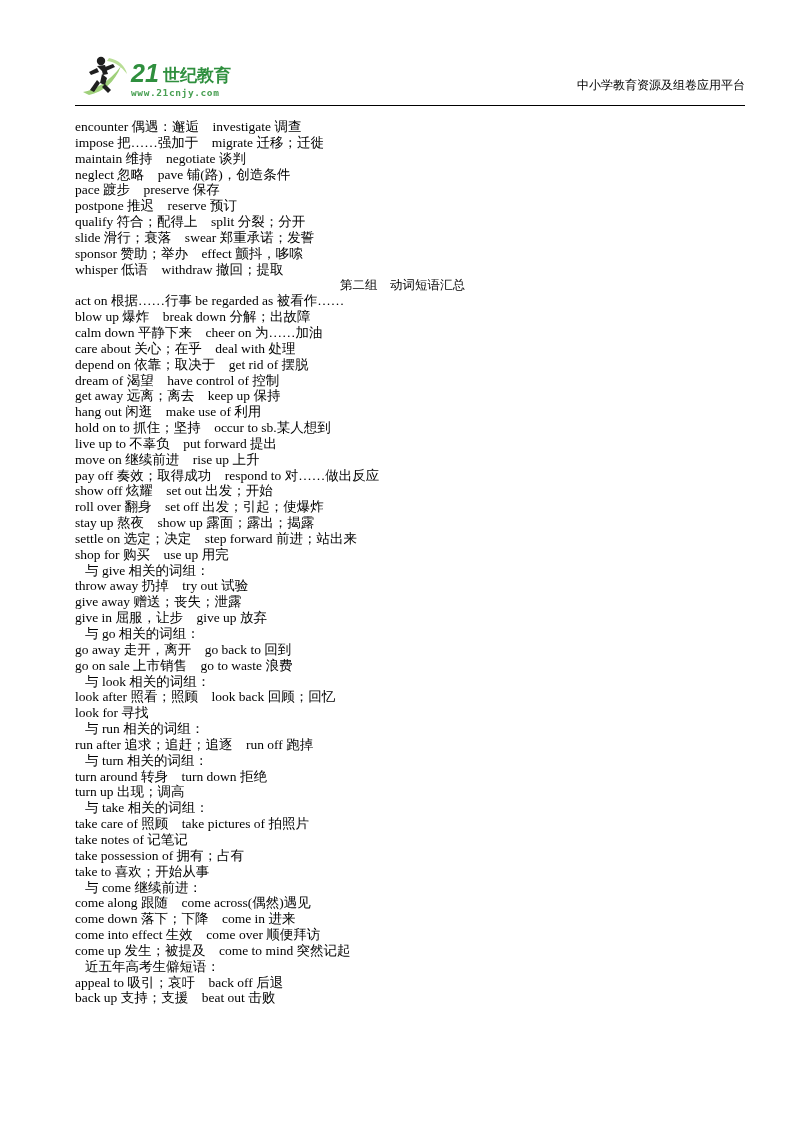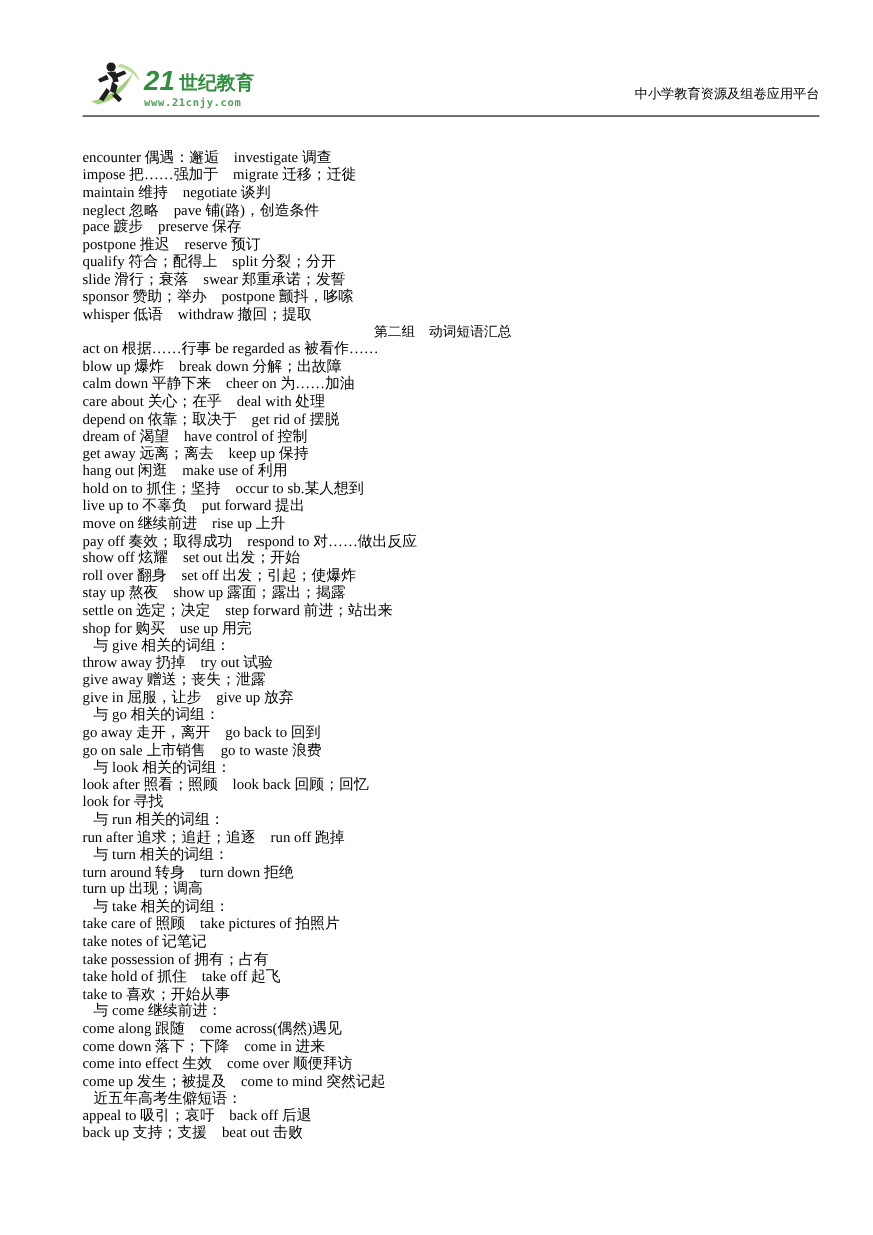--- a/index.html
+++ b/index.html
@@ -61,21 +61,20 @@
     height: 0;
     border-top: 1px solid #000000;
   }
 
   
   .content {
     position: absolute;
     left: 75px;
     top: 119px;
     width: 670px;
-    margin-top: 16px;
   }
 
   .line {
     font-size: 13.5px;
     line-height: 15.85px;
     height: 15.85px;
     white-space: pre;
     letter-spacing: 0;
   }
 
@@ -133,21 +132,21 @@
   <div class="content">
     <div id="vocab-block">
         <div class="line">encounter 偶遇：邂逅　investigate 调查</div>
         <div class="line">impose 把……强加于　migrate 迁移；迁徙</div>
         <div class="line">maintain 维持　negotiate 谈判</div>
         <div class="line">neglect 忽略　pave 铺(路)，创造条件</div>
         <div class="line">pace 踱步　preserve 保存</div>
         <div class="line">postpone 推迟　reserve 预订</div>
         <div class="line">qualify 符合；配得上　split 分裂；分开</div>
         <div class="line">slide 滑行；衰落　swear 郑重承诺；发誓</div>
-        <div class="line">sponsor 赞助；举办　postpone 颤抖，哆嗦</div>
+        <div class="line">sponsor 赞助；举办　effect 颤抖，哆嗦</div>
         <div class="line">whisper 低语　withdraw 撤回；提取</div>
       </div>
     <div id="group-title-block">
         <div class="group-title">第二组　动词短语汇总</div>
       </div>
     <div id="phrase-block">
         <div class="line">act on 根据……行事 be regarded as 被看作……</div>
         <div class="line">blow up 爆炸　break down 分解；出故障</div>
         <div class="line">calm down 平静下来　cheer on 为……加油</div>
         <div class="line">care about 关心；在乎　deal with 处理</div>
@@ -176,21 +175,20 @@
         <div class="line">look for 寻找</div>
         <div class="line indent">与 run 相关的词组：</div>
         <div class="line">run after 追求；追赶；追逐　run off 跑掉</div>
         <div class="line indent">与 turn 相关的词组：</div>
         <div class="line">turn around 转身　turn down 拒绝</div>
         <div class="line">turn up 出现；调高</div>
         <div class="line indent">与 take 相关的词组：</div>
         <div class="line">take care of 照顾　take pictures of 拍照片</div>
         <div class="line">take notes of 记笔记</div>
         <div class="line">take possession of 拥有；占有</div>
-        <div class="line">take hold of 抓住　take off 起飞</div>
         <div class="line">take to 喜欢；开始从事</div>
         <div class="line indent">与 come 继续前进：</div>
         <div class="line">come along 跟随　come across(偶然)遇见</div>
         <div class="line">come down 落下；下降　come in 进来</div>
         <div class="line">come into effect 生效　come over 顺便拜访</div>
         <div class="line">come up 发生；被提及　come to mind 突然记起</div>
         <div class="line indent">近五年高考生僻短语：</div>
         <div class="line">appeal to 吸引；哀吁　back off 后退</div>
         <div class="line">back up 支持；支援　beat out 击败</div>
       </div>

